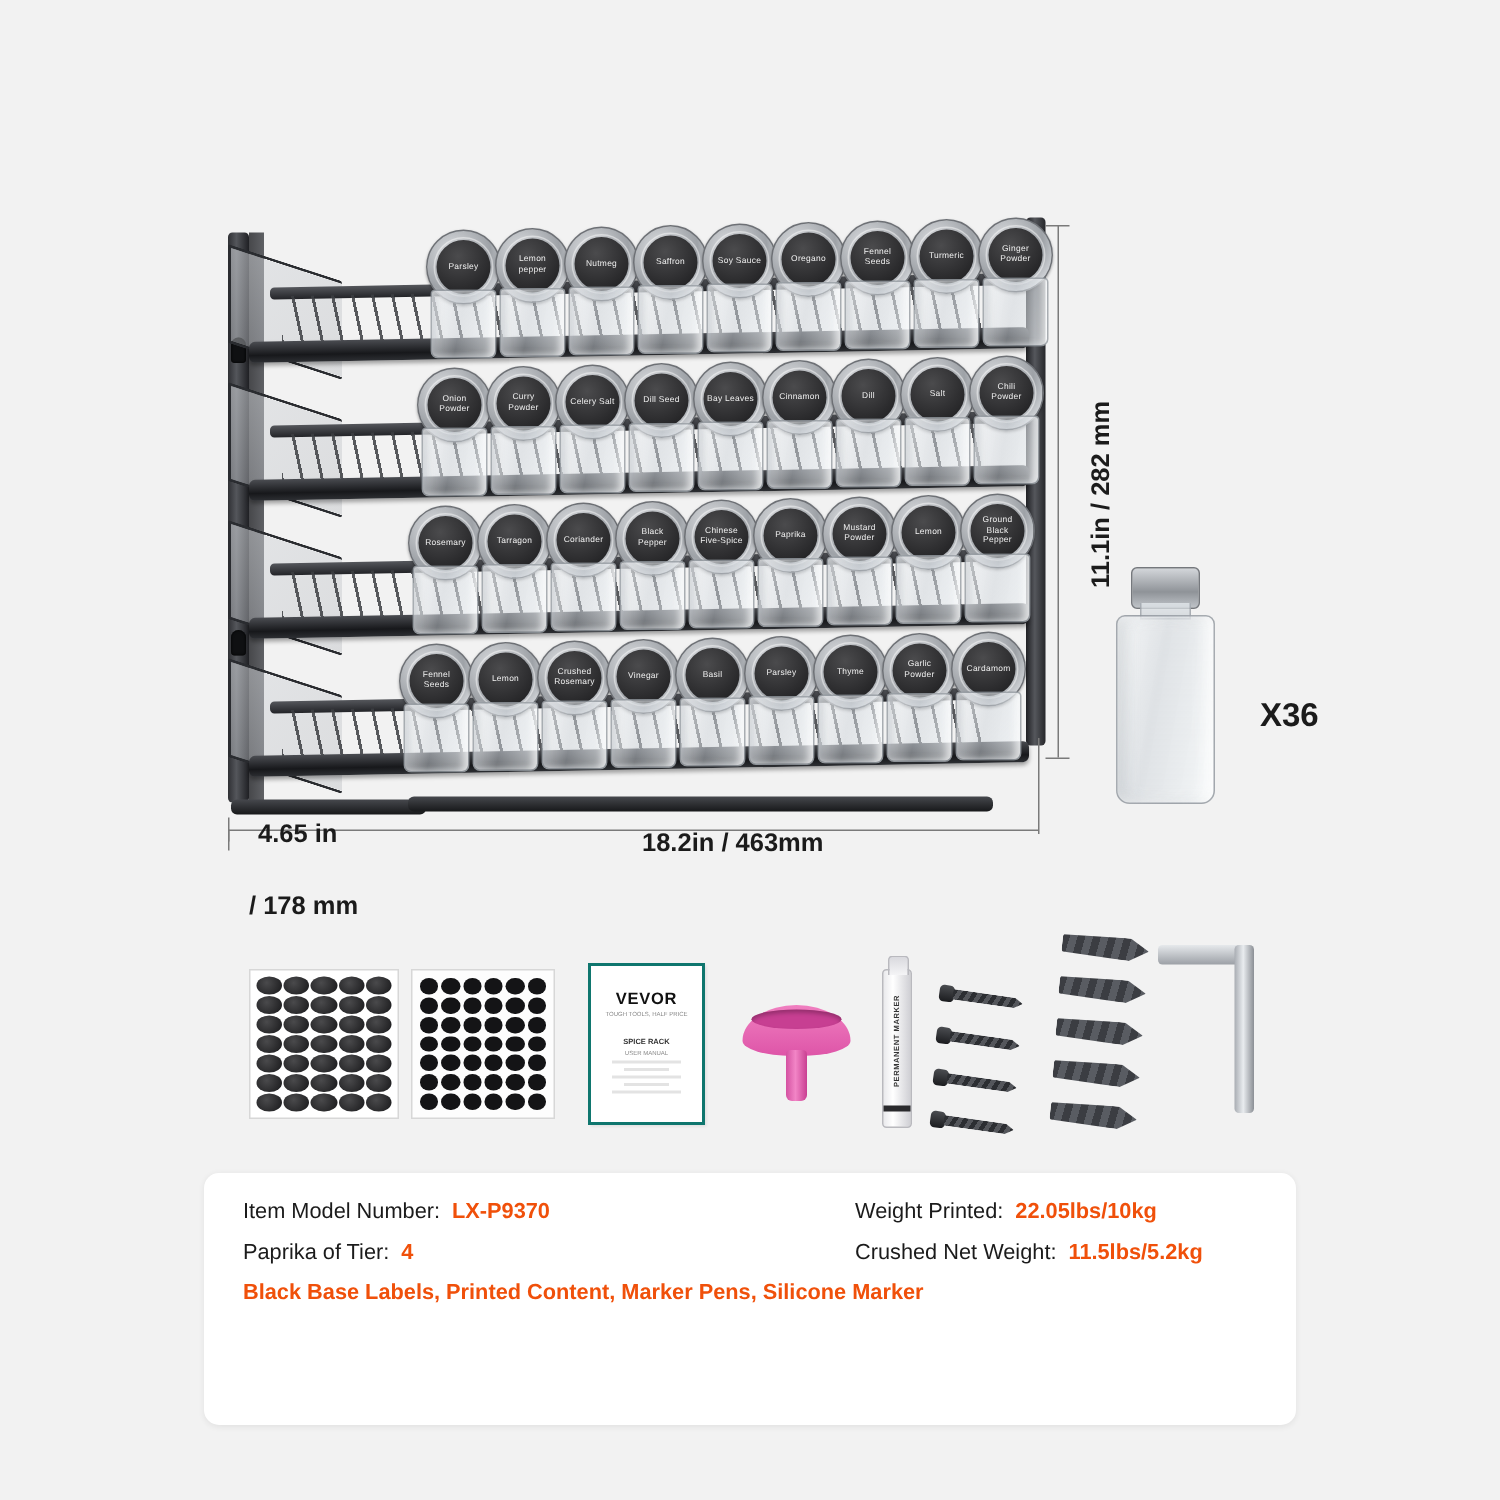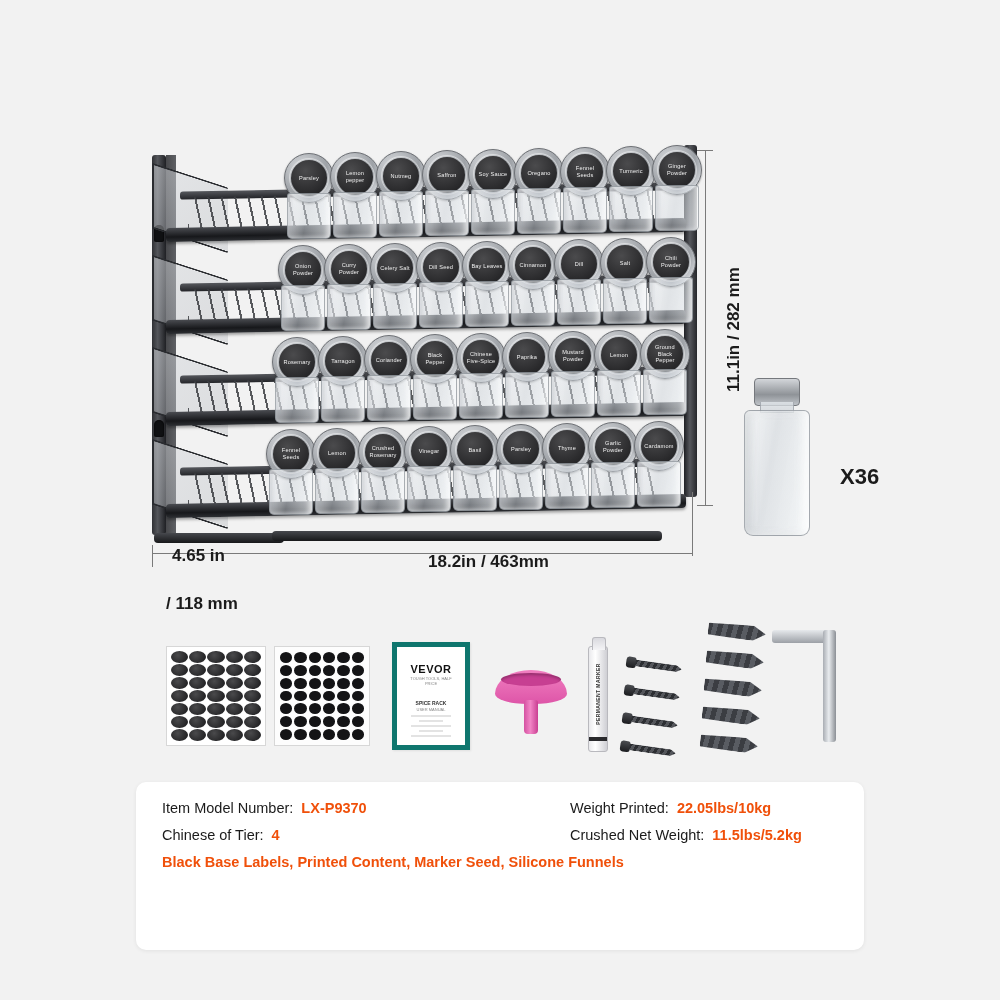--- a/index.html
+++ b/index.html
@@ -180,21 +180,21 @@
   .dot-sheet{
     position:absolute;left:274px;top:16px;width:96px;height:100px;
     background:#fdfdfd;border:1px solid #d7d7d7;
     display:grid;grid-template-columns:repeat(6,1fr);grid-template-rows:repeat(7,1fr);
     gap:2px;padding:5px;box-sizing:border-box;
   }
   .dot-sheet i{background:#141416;border-radius:50%;display:block;}
 
   .manual{
     position:absolute;left:392px;top:12px;width:78px;height:108px;
-    background:#ffffff;border:5px solid #0f766e;
+    background:#ffffff;border:2px solid #0f766e;
     box-shadow:1px 1px 2px rgba(0,0,0,.08);
     padding:8px;box-sizing:border-box;text-align:center;
   }
   .manual .brand{font-size:11px;font-weight:700;letter-spacing:.5px;color:#111;margin-top:8px;}
   .manual .sub{font-size:4px;color:#888;margin-top:1px;}
   .manual .ttl{font-size:5px;color:#333;margin-top:14px;font-weight:700;}
   .manual .ln{height:2px;background:#e3e3e3;margin:3px 6px;}
   .manual .ln.s{margin:3px 14px;}
 
   .funnel{position:absolute;left:495px;top:40px;width:72px;height:70px;}
@@ -550,21 +550,21 @@
     <div class="tick" style="left:697px;top:505px;width:16px;height:1px;"></div>
     <div class="dim-text vert" style="left:724px;top:392px;">11.1in / 282 mm</div>
 
     <div class="dim-line dim-h" style="left:152px;top:553px;width:540px;"></div>
     <div class="tick" style="left:152px;top:545px;width:1px;height:16px;"></div>
     <div class="tick" style="left:692px;top:492px;width:1px;height:64px;"></div>
     <div class="dim-text" style="left:428px;top:552px;">18.2in / 463mm</div>
 
     <div class="dim-line" style="left:152px;top:553px;width:1px;height:14px;"></div>
     <div class="dim-text" style="left:172px;top:546px;">4.65 in</div>
-    <div class="dim-text" style="left:166px;top:594px;">/ 118 mm</div>
+    <div class="dim-text" style="left:166px;top:594px;">/ 178 mm</div>
 
     <div class="single-bottle">
       <div class="sb-cap"></div>
       <div class="sb-neck"></div>
       <div class="sb-body"></div>
     </div>
     <div class="sb-qty" style="left:818px;top:464px;">X36</div>
   </div>
 
   <div class="accessories">
@@ -721,26 +721,26 @@
         <span class="spec-v">LX-P9370</span>
       </div>
       <div class="spec-col">
         <span class="spec-k">Weight Printed:</span>
         <span class="spec-v">22.05lbs/10kg</span>
       </div>
     </div>
 
     <div class="spec-row">
       <div class="spec-col left">
-        <span class="spec-k">Chinese of Tier:</span>
+        <span class="spec-k">Paprika of Tier:</span>
         <span class="spec-v">4</span>
       </div>
       <div class="spec-col">
         <span class="spec-k">Crushed Net Weight:</span>
         <span class="spec-v">11.5lbs/5.2kg</span>
       </div>
     </div>
 
 
-    <div class="spec-line">Black Base Labels, Printed Content, Marker Seed, Silicone Funnels</div>
+    <div class="spec-line">Black Base Labels, Printed Content, Marker Pens, Silicone Marker</div>
   </div>
 
 </div>
 
 </body></html>

